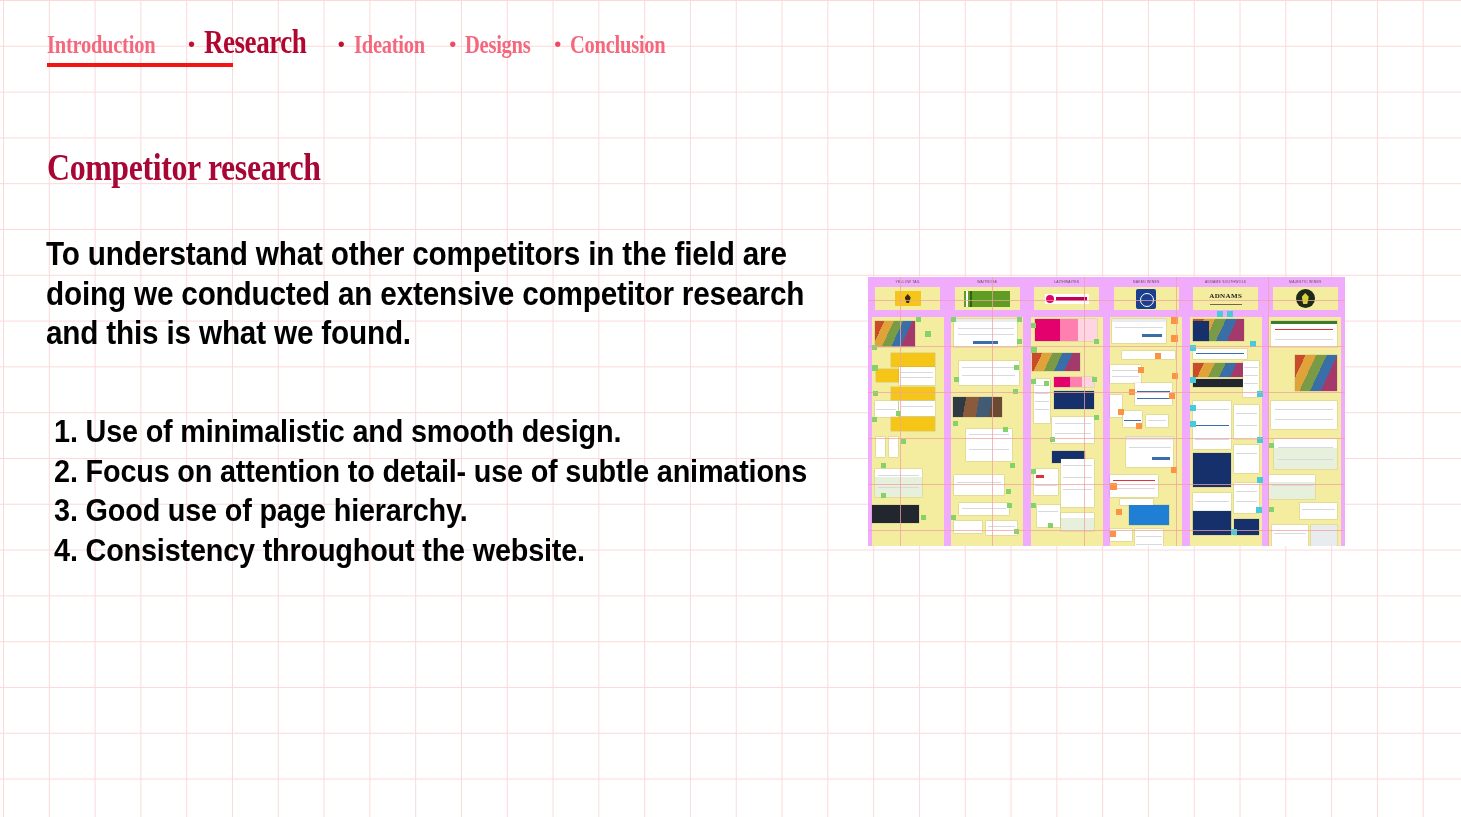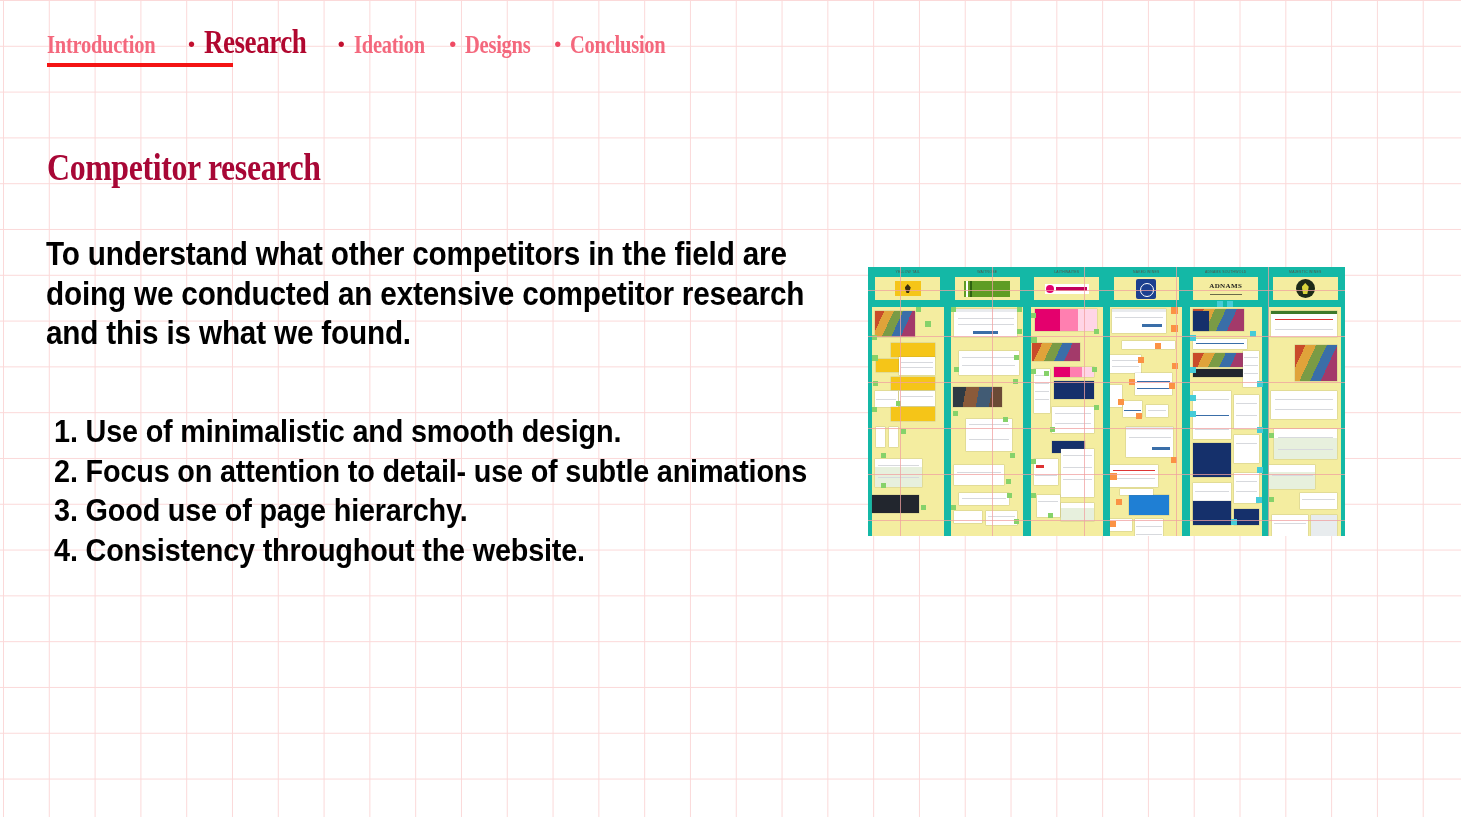--- a/index.html
+++ b/index.html
@@ -129,24 +129,24 @@
   }
   .finding {
     display: block;
     text-indent: 9px;
   }
 
   
   #board {
     position: absolute;
     left: 868px;
-    top: 267px;
+    top: 277px;
     width: 477px;
     height: 269px;
-    background: #14b8a6;
+    background: #f0abfc;
     overflow: hidden;
     box-sizing: border-box;
     padding-left: 47px;
   }
   #board-columns {
     position: absolute;
     left: 0; top: 0;
     width: 100%;
     height: 100%;
     display: flex;

